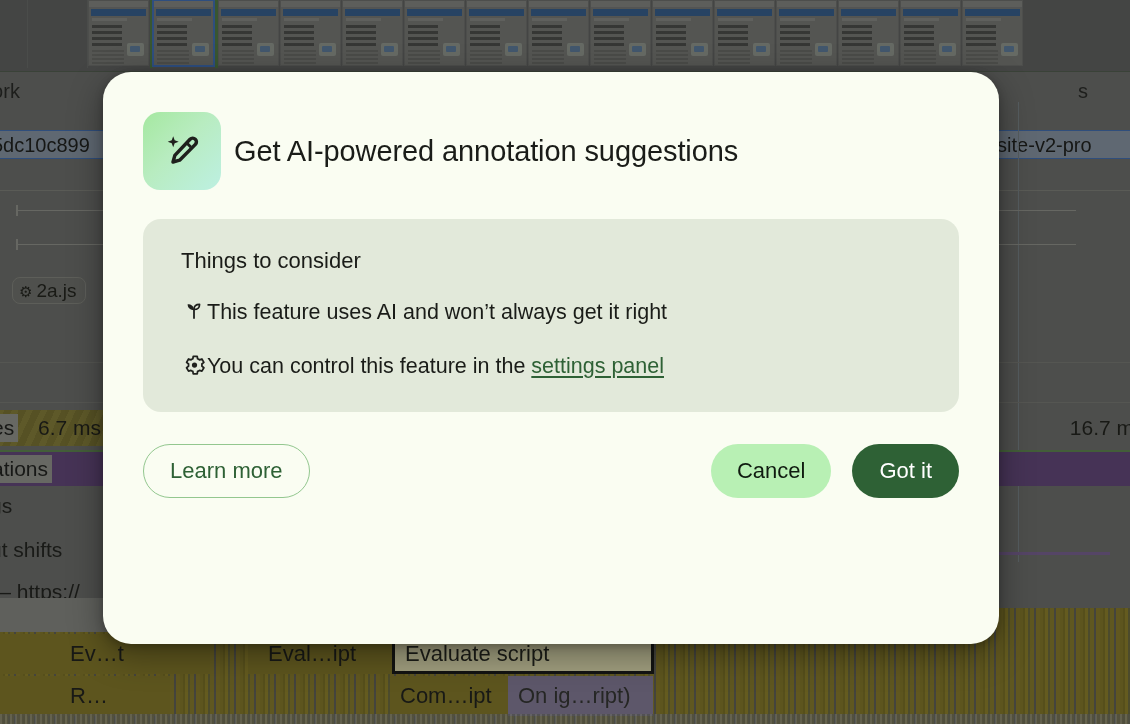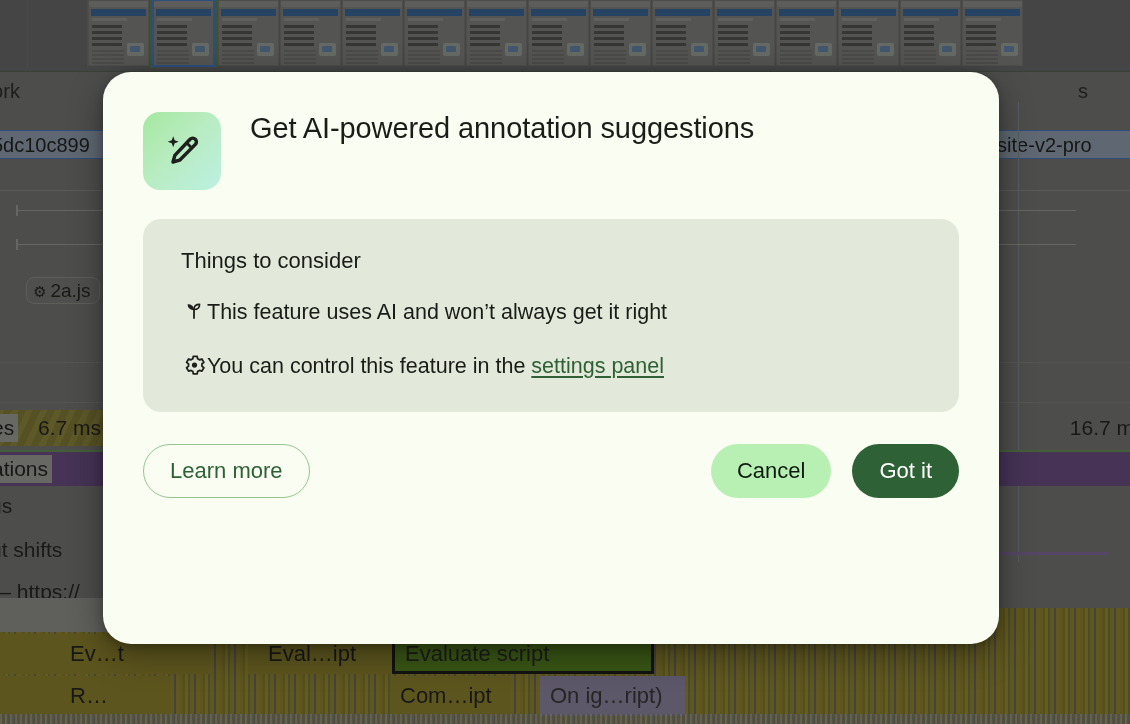--- a/index.html
+++ b/index.html
@@ -124,21 +124,21 @@
   .fl-row { position: absolute; left: 0; right: 0; }
   .fl-block {
     position: absolute; color: #141410; font-size: 22px; line-height: 100%;
     display: flex; align-items: center; padding-left: 10px;
     white-space: nowrap; overflow: hidden;
   }
   .gray-task { background: #8d8d88; }
   .yellow { background: #8a7a1e; }
   .purple-blk { background: #8b7fa0; color:#2a2a28; }
   .sel-block {
-    background: #4d7c0f; border: 3px solid #0c0c0a; color:#1a1a14;
+    background: #fef9c3; border: 3px solid #0c0c0a; color:#1a1a14;
   }
   .scroll-ticks {
     position:absolute; left:0; right:0; height: 10px;
     background: repeating-linear-gradient(90deg,#9a9a94 0 2px, #6f6f6a 2px 5px);
     opacity:.7;
   }
 
   
   #scrim { position: absolute; inset: 0; background: rgba(32,33,30,0.42); }
 
@@ -146,21 +146,21 @@
   #dialog {
     position: absolute;
     left: 103px; top: 72px; width: 896px; height: 572px;
     background: #fafdf2;
     border-radius: 28px;
     box-shadow: 0 10px 34px rgba(0,0,0,.38), 0 2px 8px rgba(0,0,0,.22);
     padding: 32px 40px 0 40px;
     display: flex; flex-direction: column;
   }
 
-  .dlg-header { display: flex; gap: 29px; margin-top: 8px; }
+  .dlg-header { display: flex; align-items: center; gap: 13px; margin-top: 8px; }
   .dlg-icon {
     width: 78px; height: 78px; border-radius: 17px;
     background: linear-gradient(135deg, #a5e8a0 0%, #b8ecc0 45%, #bdf0e2 100%);
     display: flex; align-items: center; justify-content: center;
     flex: 0 0 auto;
   }
   .dlg-title {
     font-size: 29px; color: #1a1c18; letter-spacing: -0.1px; font-weight: 400;
   }
 
@@ -345,21 +345,21 @@
 
     <div class="net-row-sel" style="left:-10px; top:58px; width:170px; padding-left:2px;">5dc10c899</div>
     <div class="net-row-sel" style="right:-40px; top:58px; width:200px; padding-left:6px;">evsite-v2-pro</div>
 
     <div class="hline" style="left:0; right:0; top:118px;"></div>
     <div class="vline" style="left:1018px; top:30px; height:460px;"></div>
 
     <div class="netbar" style="left:16px; top:138px; width:1060px;"></div>
     <div class="netbar" style="left:16px; top:172px; width:1060px;"></div>
 
-    <div class="chip" style="left:26px; top:205px;border-radius:8px;">
+    <div class="chip" style="left:12px; top:205px;border-radius:8px;">
       <span class="g">⚙</span><span>2a.js</span>
     </div>
 
     <div class="faint-hr" style="top:290px;"></div>
     <div class="faint-hr" style="top:330px;"></div>
 
     <div class="green-line" style="top:378px;"></div>
     <div class="green-line" style="top:392px;"></div>
 
     <div class="track-hatch" style="left:-10px; top:338px; width:118px;"></div>
@@ -399,21 +399,21 @@
       </div>
     </div>
 
     <div class="fl-row" style="top:68px; height:40px;">
       <div class="fl-block yellow" style="left:-20px; top:0; width:190px; height:40px;">
         <span style="margin-left:80px;">R…</span>
       </div>
       <div class="fl-block yellow" style="left:390px; top:0; width:120px; height:40px;">
         <span>Com…ipt</span>
       </div>
-      <div class="fl-block purple-blk" style="left:540px; top:0; width:145px; height:40px;">
+      <div class="fl-block purple-blk" style="left:508px; top:0; width:145px; height:40px;">
         <span>On ig…ript)</span>
       </div>
     </div>
 
     <div class="scroll-ticks" style="bottom:0;"></div>
   </div>
 </div>
 
 <div id="scrim"></div>
 

